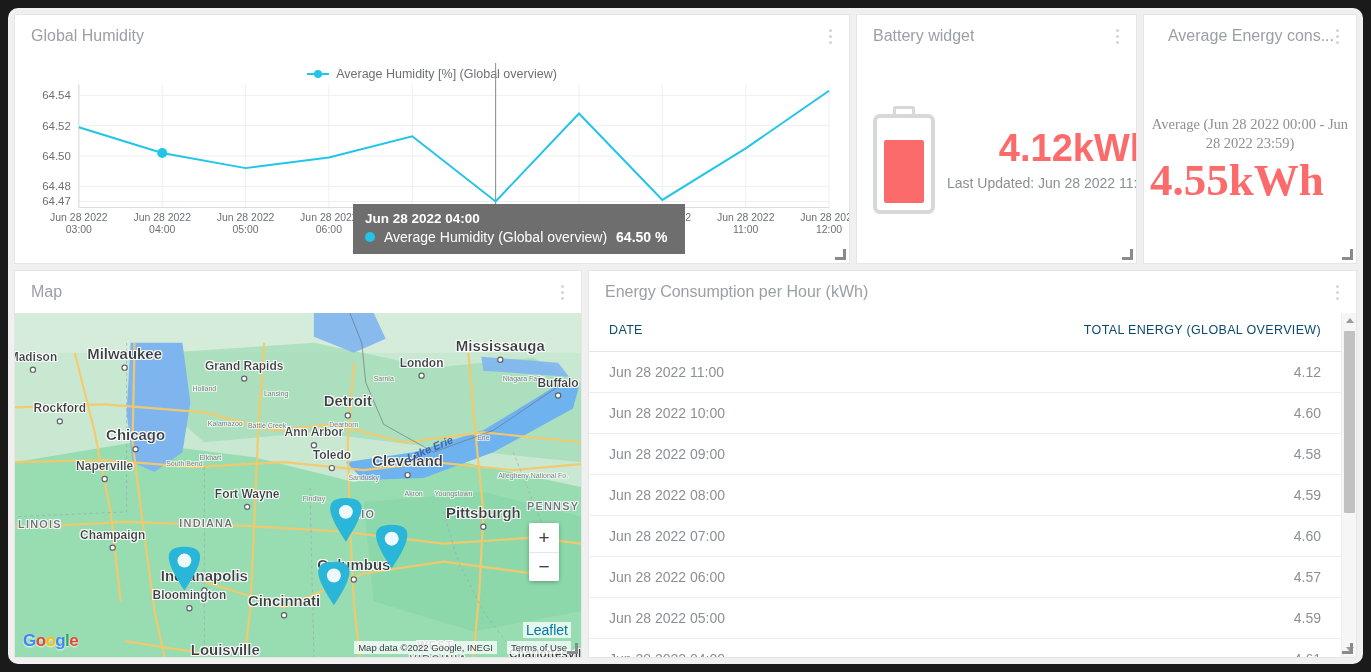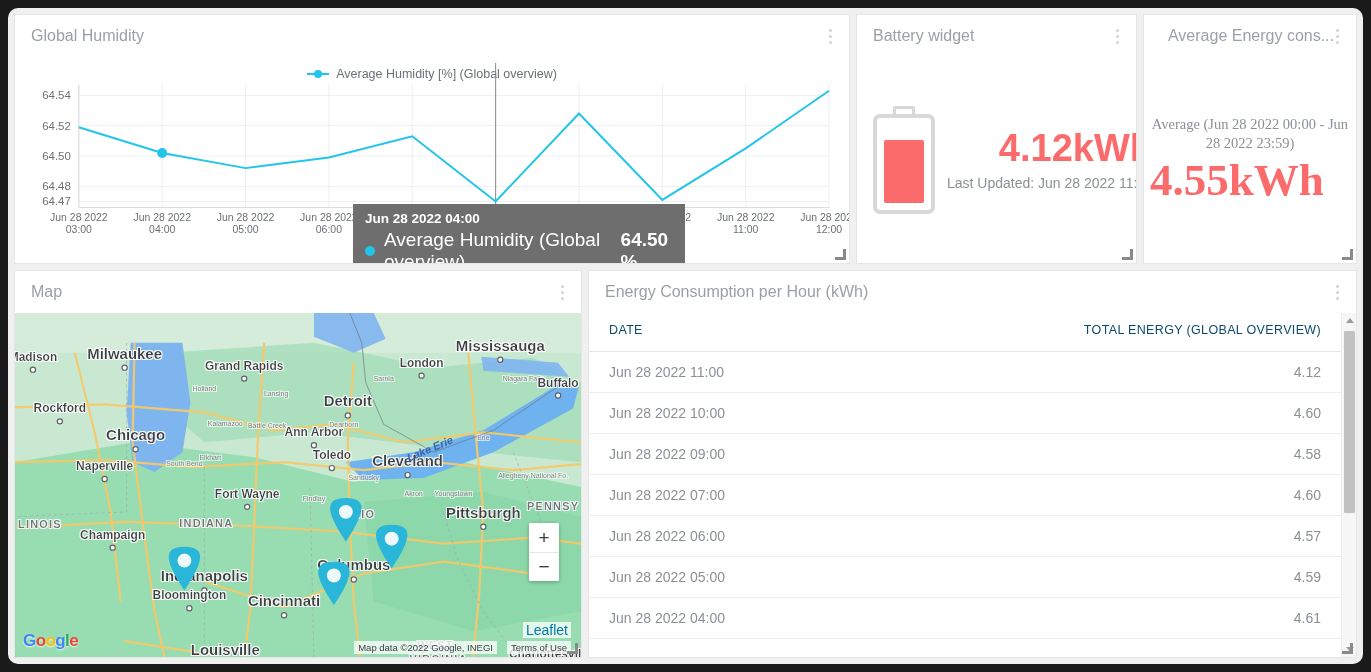--- a/index.html
+++ b/index.html
@@ -85,21 +85,21 @@
   .axisline { stroke: #d8dcde; stroke-width: 1; }
   .series-line { fill: none; stroke: #22c5e8; stroke-width: 2; }
   .crosshair { stroke: #8a8a8a; stroke-width: 1; }
   .tooltip-box {
     position: absolute;
     background: #6e6e6e; color: #fff;
     padding: 7px 12px 9px 12px;
     left: 338px; top: 147px; width: 332px;
   }
   .tt-title { font-size: 13.5px; font-weight: 700; margin-bottom: 3px; }
-  .tt-row { display: flex; align-items: center; gap: 9px; font-size: 19px; }
+  .tt-row { display: flex; align-items: center; gap: 9px; font-size: 14px; }
   .tt-dot { width: 10px; height: 10px; border-radius: 50%; background: #22c5e8; flex: none; }
   .tt-val { font-weight: 700; }
 
   
   #w-battery { left: 848px; top: 6px; width: 281px; height: 250px; }
   .batt-body {
     position: absolute; left: 0; top: 42px; right: 0; bottom: 0;
     display: flex; align-items: center; padding-left: 16px;
   }
   .battery-icon { position: relative; width: 62px; height: 108px; flex: none; }
@@ -527,20 +527,24 @@
                 </tr>
                 <tr>
                   <td>Jun 28 2022 10:00</td>
                   <td class="r">4.60</td>
                 </tr>
                 <tr>
                   <td>Jun 28 2022 09:00</td>
                   <td class="r">4.58</td>
                 </tr>
                 <tr>
+                  <td>Jun 28 2022 08:00</td>
+                  <td class="r">4.59</td>
+                </tr>
+                <tr>
                   <td>Jun 28 2022 07:00</td>
                   <td class="r">4.60</td>
                 </tr>
                 <tr>
                   <td>Jun 28 2022 06:00</td>
                   <td class="r">4.57</td>
                 </tr>
                 <tr>
                   <td>Jun 28 2022 05:00</td>
                   <td class="r">4.59</td>

